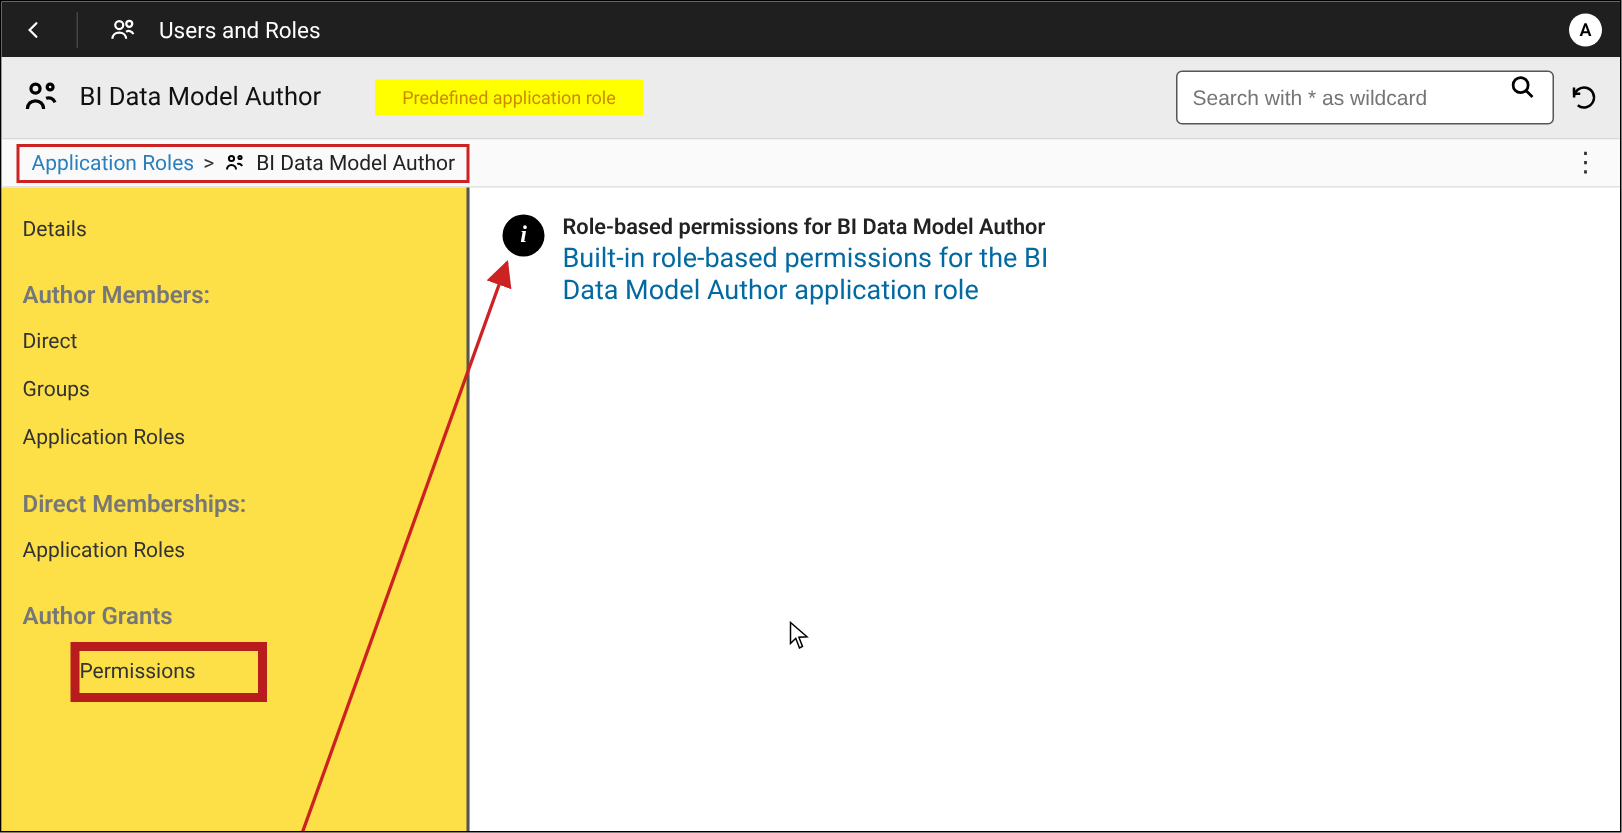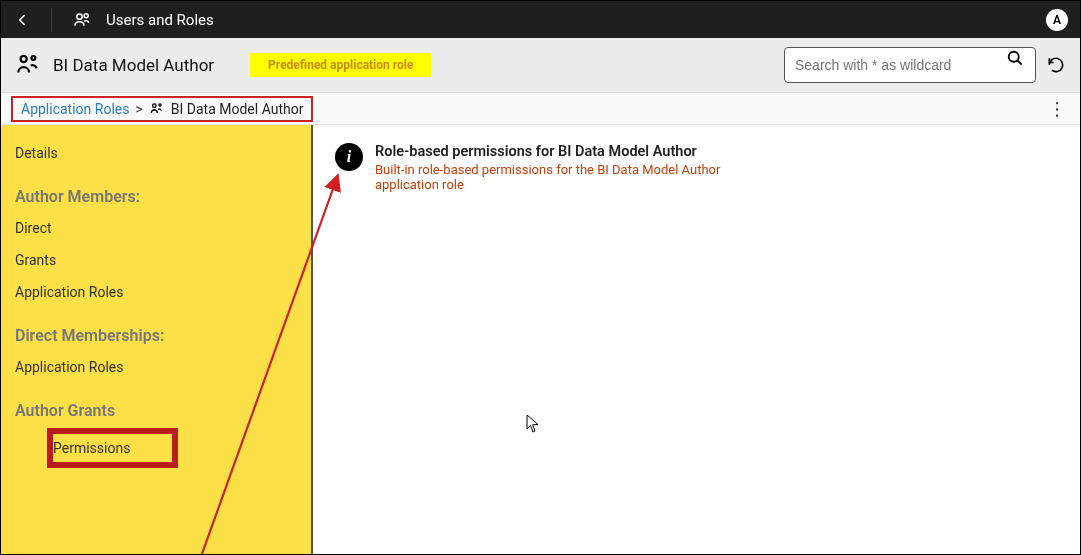--- a/index.html
+++ b/index.html
@@ -32,21 +32,21 @@
   }
   
   .subheader {
     display:flex; align-items:center; height:55px;
     background:#ececec; border-bottom:1px solid #d8d8d8;
     padding:0 14px;
   }
   .sub-left { display:flex; align-items:center; gap:12px;}
   .role-title { font-size:17px; font-weight:400; color:#111;}
   .badge-predef {
-    background:#ffff00; color:#cc8a00; font-size:12px; font-weight:700;
+    background:#ffff00; color:#cc8a00; font-size:12px; font-weight:400;
     padding:5px 18px; margin-left:24px; border-radius:1px;
   }
   .sub-right { margin-left:auto; display:flex; align-items:center; gap:10px;}
   .searchbox {
     display:flex; width:252px; height:36px;
     background:#fff; border:1px solid #555; border-radius:4px; padding:0 10px;
   }
   .searchbox input {
     border:none; outline:none; flex:1; font-size:14px; background:transparent;
   }
@@ -77,21 +77,21 @@
     margin-left:32px;
   }
   .content { flex:1; padding:18px 22px; position:relative;}
   .perm-block { display:flex; gap:12px; align-items:flex-start;}
   .info-badge {
     width:28px; height:28px; border-radius:50%; background:#000; color:#fff;
     display:flex; align-items:center; justify-content:center; font-family:Georgia,serif;
     font-weight:700; font-size:16px; font-style:italic; flex:0 0 auto;
   }
   .perm-title { font-size:14.5px; font-weight:600; color:#222;}
-  .perm-desc { font-size:13px; color:#c2410c; max-width:360px; margin-top:2px;}
+  .perm-desc { font-size:18px; color:#0369a1; max-width:360px; margin-top:2px;}
   
   .icon {display:inline-flex;}
   .annotation-arrow {
     position:absolute; pointer-events:none;
   }
   .cursor-arrow {
     position:absolute; left:526px; top:414px; pointer-events:none;
   }
 </style>
 </head>
@@ -168,21 +168,21 @@
     <span class="breadcrumb-current">BI Data Model Author</span>
   </div>
   <span class="dots">⋮</span>
 </div>
 
 <div class="main">
   <div class="sidebar">
     <div class="sb-item">Details</div>
     <div class="sb-section">Author Members:</div>
     <div class="sb-item">Direct</div>
-    <div class="sb-item">Grants</div>
+    <div class="sb-item">Groups</div>
     <div class="sb-item">Application Roles</div>
     <div class="sb-section">Direct Memberships:</div>
     <div class="sb-item">Application Roles</div>
     <div class="sb-section">Author Grants</div>
     <div class="sb-permissions-box">
       <span class="sb-item" style="padding:0">Permissions</span>
     </div>
   </div>
 
   <div class="content">

